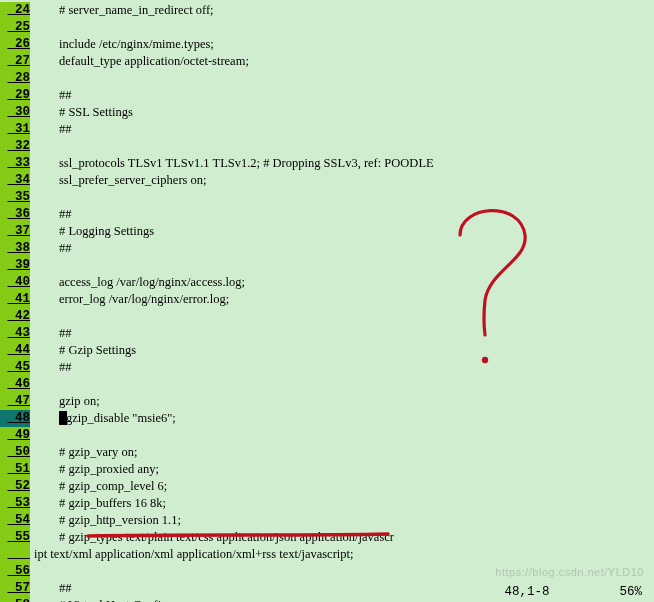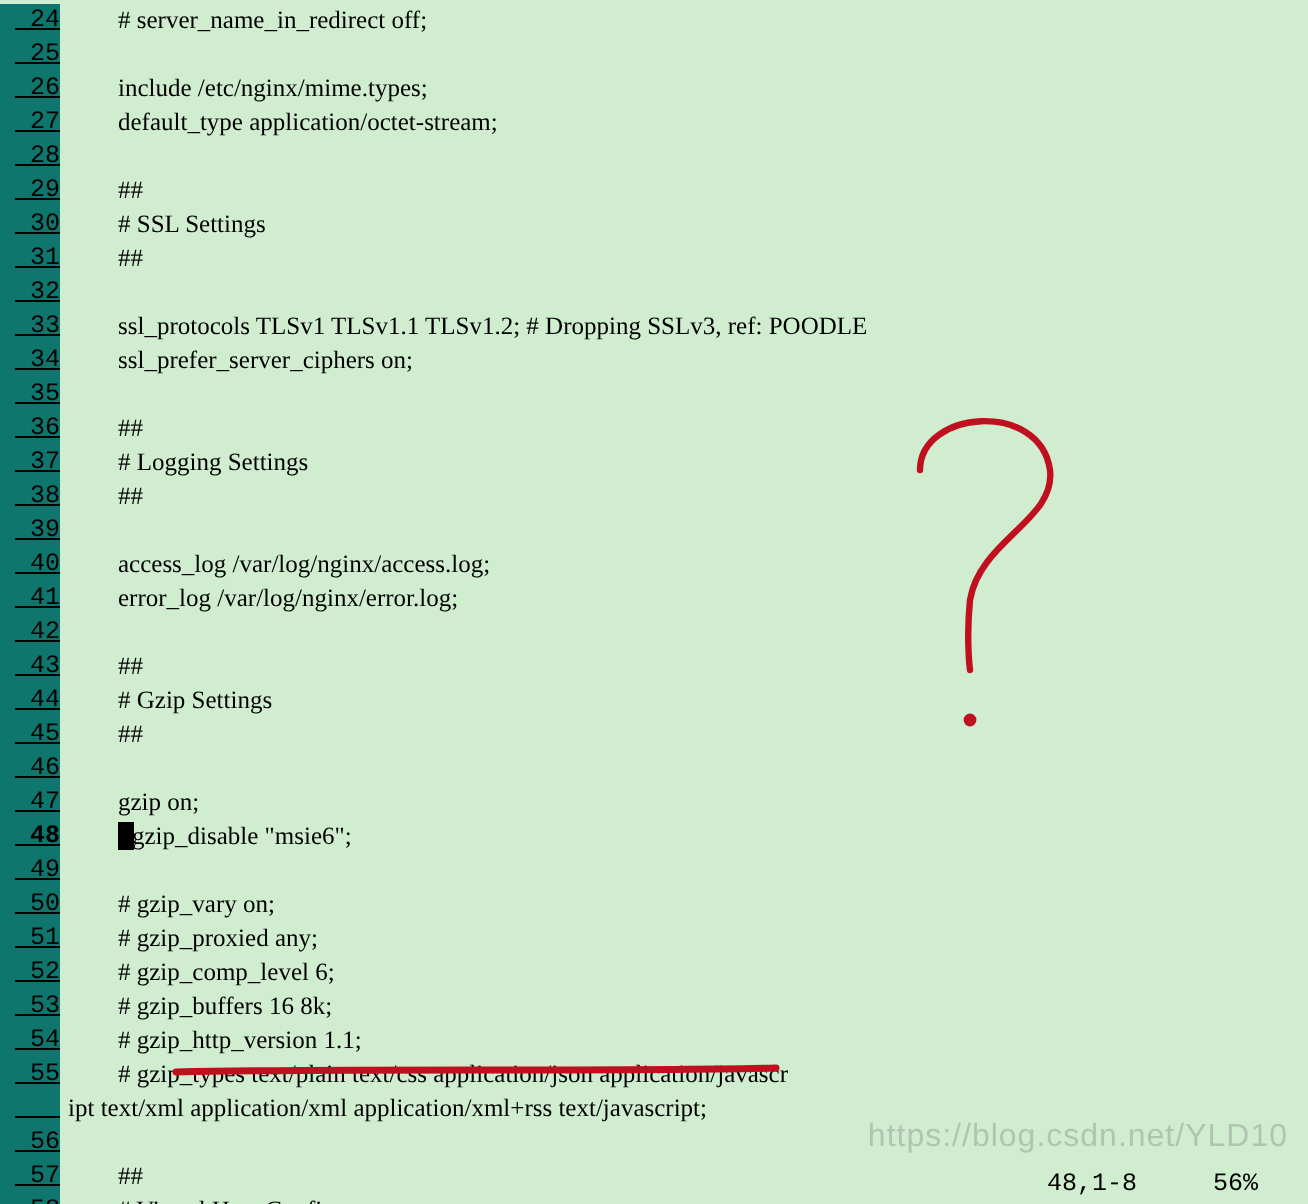--- a/index.html
+++ b/index.html
@@ -21,23 +21,24 @@
   }
   .line {
     display: flex;
   }
   .lineno {
     display: inline-block;
     width: 30px;
     text-align: right;
     text-decoration: underline;
     color: #000;
-    background: #0f766e;
+    background: #84cc16;
     margin-right: 4px;
     flex-shrink: 0;
+    font-weight: bold;
   }
   .lineno.current {
     background: #0f766e;
     font-weight: bold;
   }
   .code {
     flex: 1;
     font-family: Liberation Serif, serif;
   }
   .cursor {
@@ -49,29 +50,29 @@
     margin-right: -1px;
   }
   .statusbar {
     position: absolute;
     bottom: 3px;
     right: 0;
     display: flex;
     font-family: "Courier New", monospace;
     font-size: 12.5px;
   }
-  .status-pos { margin-right: 38px; }
-  .status-pct { margin-right: 25px; }
+  .status-pos { margin-right: 70px; }
+  .status-pct { margin-right: 12px; }
   .watermark {
     position: absolute;
     bottom: 24px;
     right: 10px;
     color: rgba(120,120,120,0.35);
     font-family: Arial, sans-serif;
-    font-size: 16px;
+    font-size: 11px;
     letter-spacing: 0.5px;
   }
   svg.annot {
     position: absolute;
     top: 0;
     left: 0;
     pointer-events: none;
   }
 </style>
 </head>

